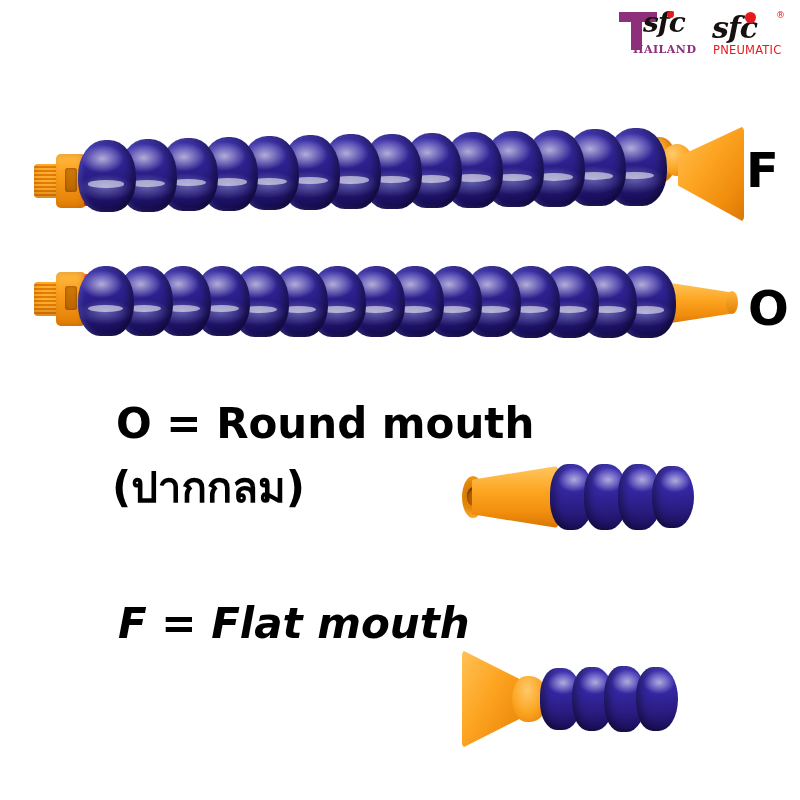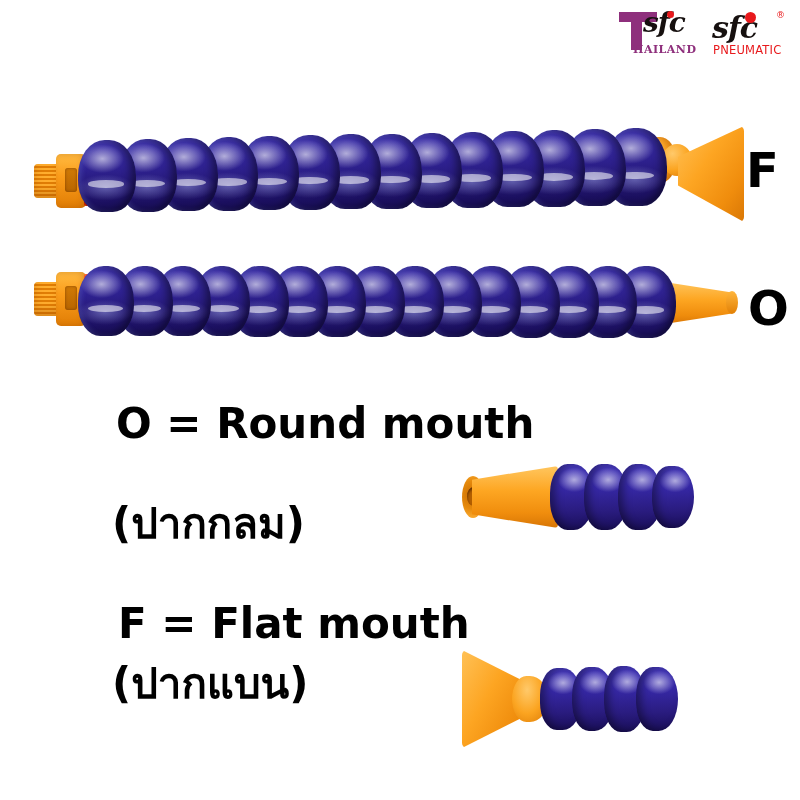--- a/index.html
+++ b/index.html
@@ -344,34 +344,33 @@
     <div class="round-nozzle" style="left:600px; top:6px; width:112px; height:62px;">
       <div class="knuckle"></div>
       <div class="cone"></div>
       <div class="tipcap"></div>
     </div>
   </div>
 
   <div class="code-letter" style="left:748px; top:284px;">O</div>
 
   <div class="legend-line" style="left:116px; top:402px;">O = Round mouth</div>
-  <div class="legend-thai" style="left:112px; top:466px;margin-top:36px;">(ปากกลม)</div>
+  <div class="legend-thai" style="left:112px; top:466px;">(ปากกลม)</div>
 
   <div class="inset" id="inset-round" style="left:462px; top:458px; width:215px; height:90px;">
     <div class="inset-cone-mouth" style="left:0px; top:18px; width:22px; height:42px;"></div>
     <div class="inset-cone-hole" style="left:5px; top:29px; width:13px; height:19px;"></div>
     <div class="inset-cone-body" style="left:10px; top:8px; width:86px; height:62px;"></div>
     <div class="iseg" style="left:88px; top:6px; width:44px; height:66px;"></div>
     <div class="iseg" style="left:122px; top:6px; width:44px; height:66px;"></div>
     <div class="iseg" style="left:156px; top:6px; width:44px; height:66px;"></div>
     <div class="iseg" style="left:190px; top:8px; width:42px; height:62px;"></div>
   </div>
 
-  <div class="legend-line" style="left:118px; top:602px;">F = Flat mouth</div>
-  <div class="legend-thai" style="left:112px; top:662px;">(ปากแบน)</div>
+  <div class="legend-line" style="left:118px; top:602px;font-style:italic;">F = Flat mouth</div>
 
   <div class="inset" id="inset-flat" style="left:462px; top:648px; width:215px; height:105px;">
     <div class="inset-fan" style="left:0px; top:2px; width:66px; height:98px;"></div>
     <div class="inset-knuckle" style="left:50px; top:28px; width:36px; height:46px;"></div>
     <div class="iseg" style="left:78px; top:20px; width:42px; height:62px;"></div>
     <div class="iseg" style="left:110px; top:19px; width:42px; height:64px;"></div>
     <div class="iseg" style="left:142px; top:18px; width:42px; height:66px;"></div>
     <div class="iseg" style="left:174px; top:19px; width:42px; height:64px;"></div>
   </div>
 

